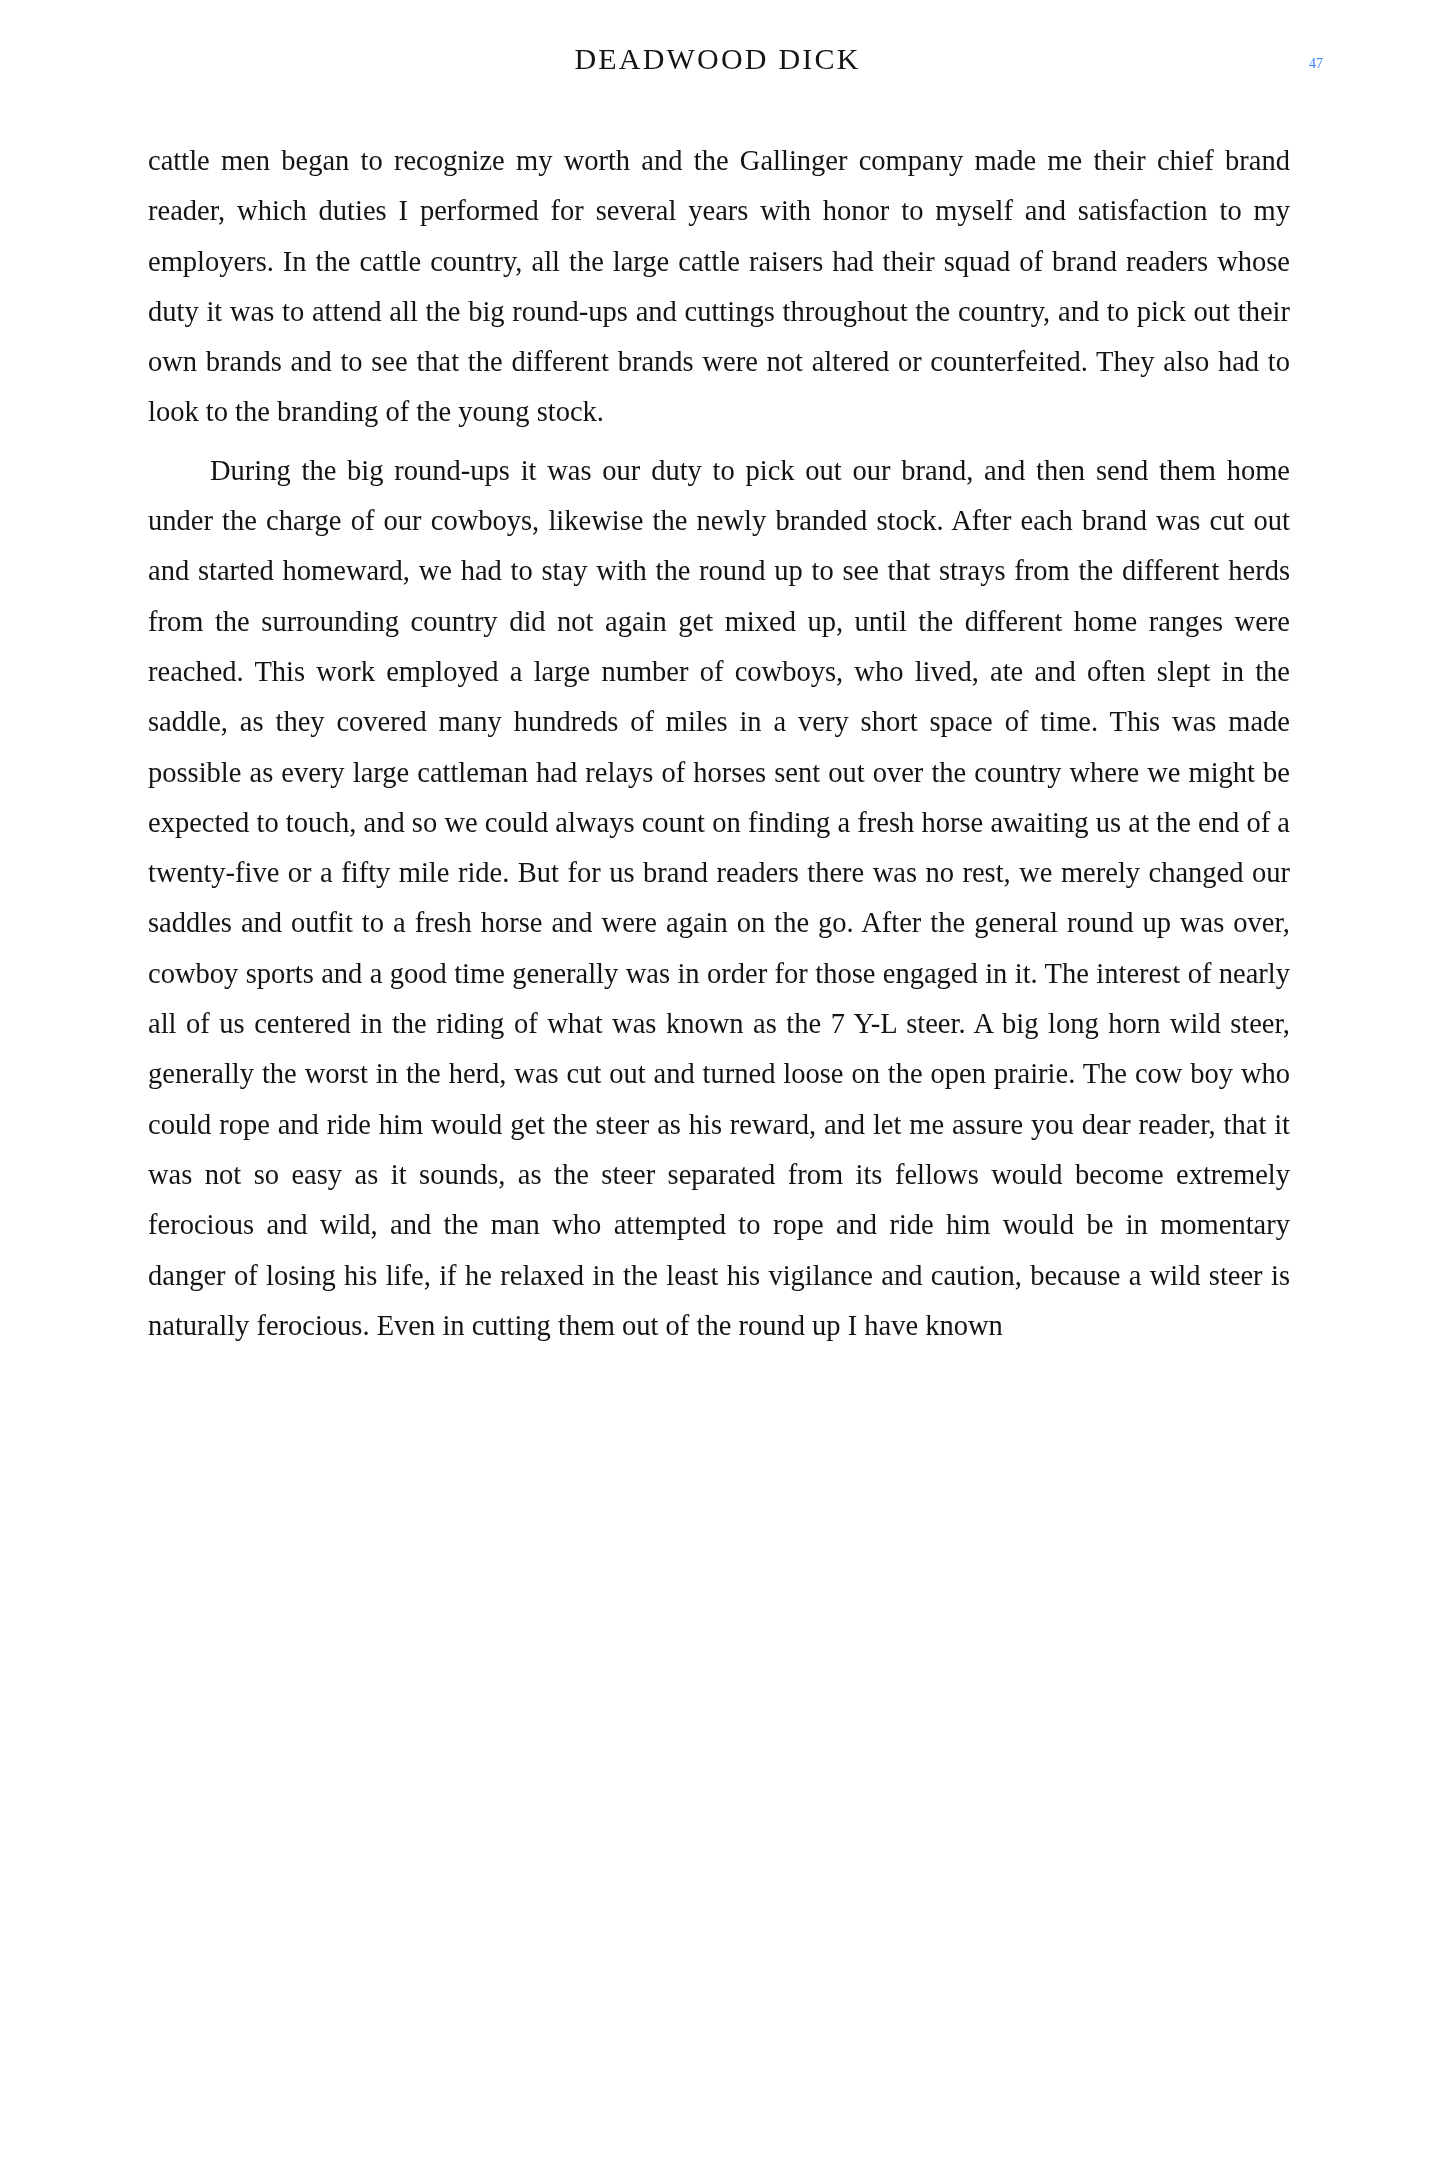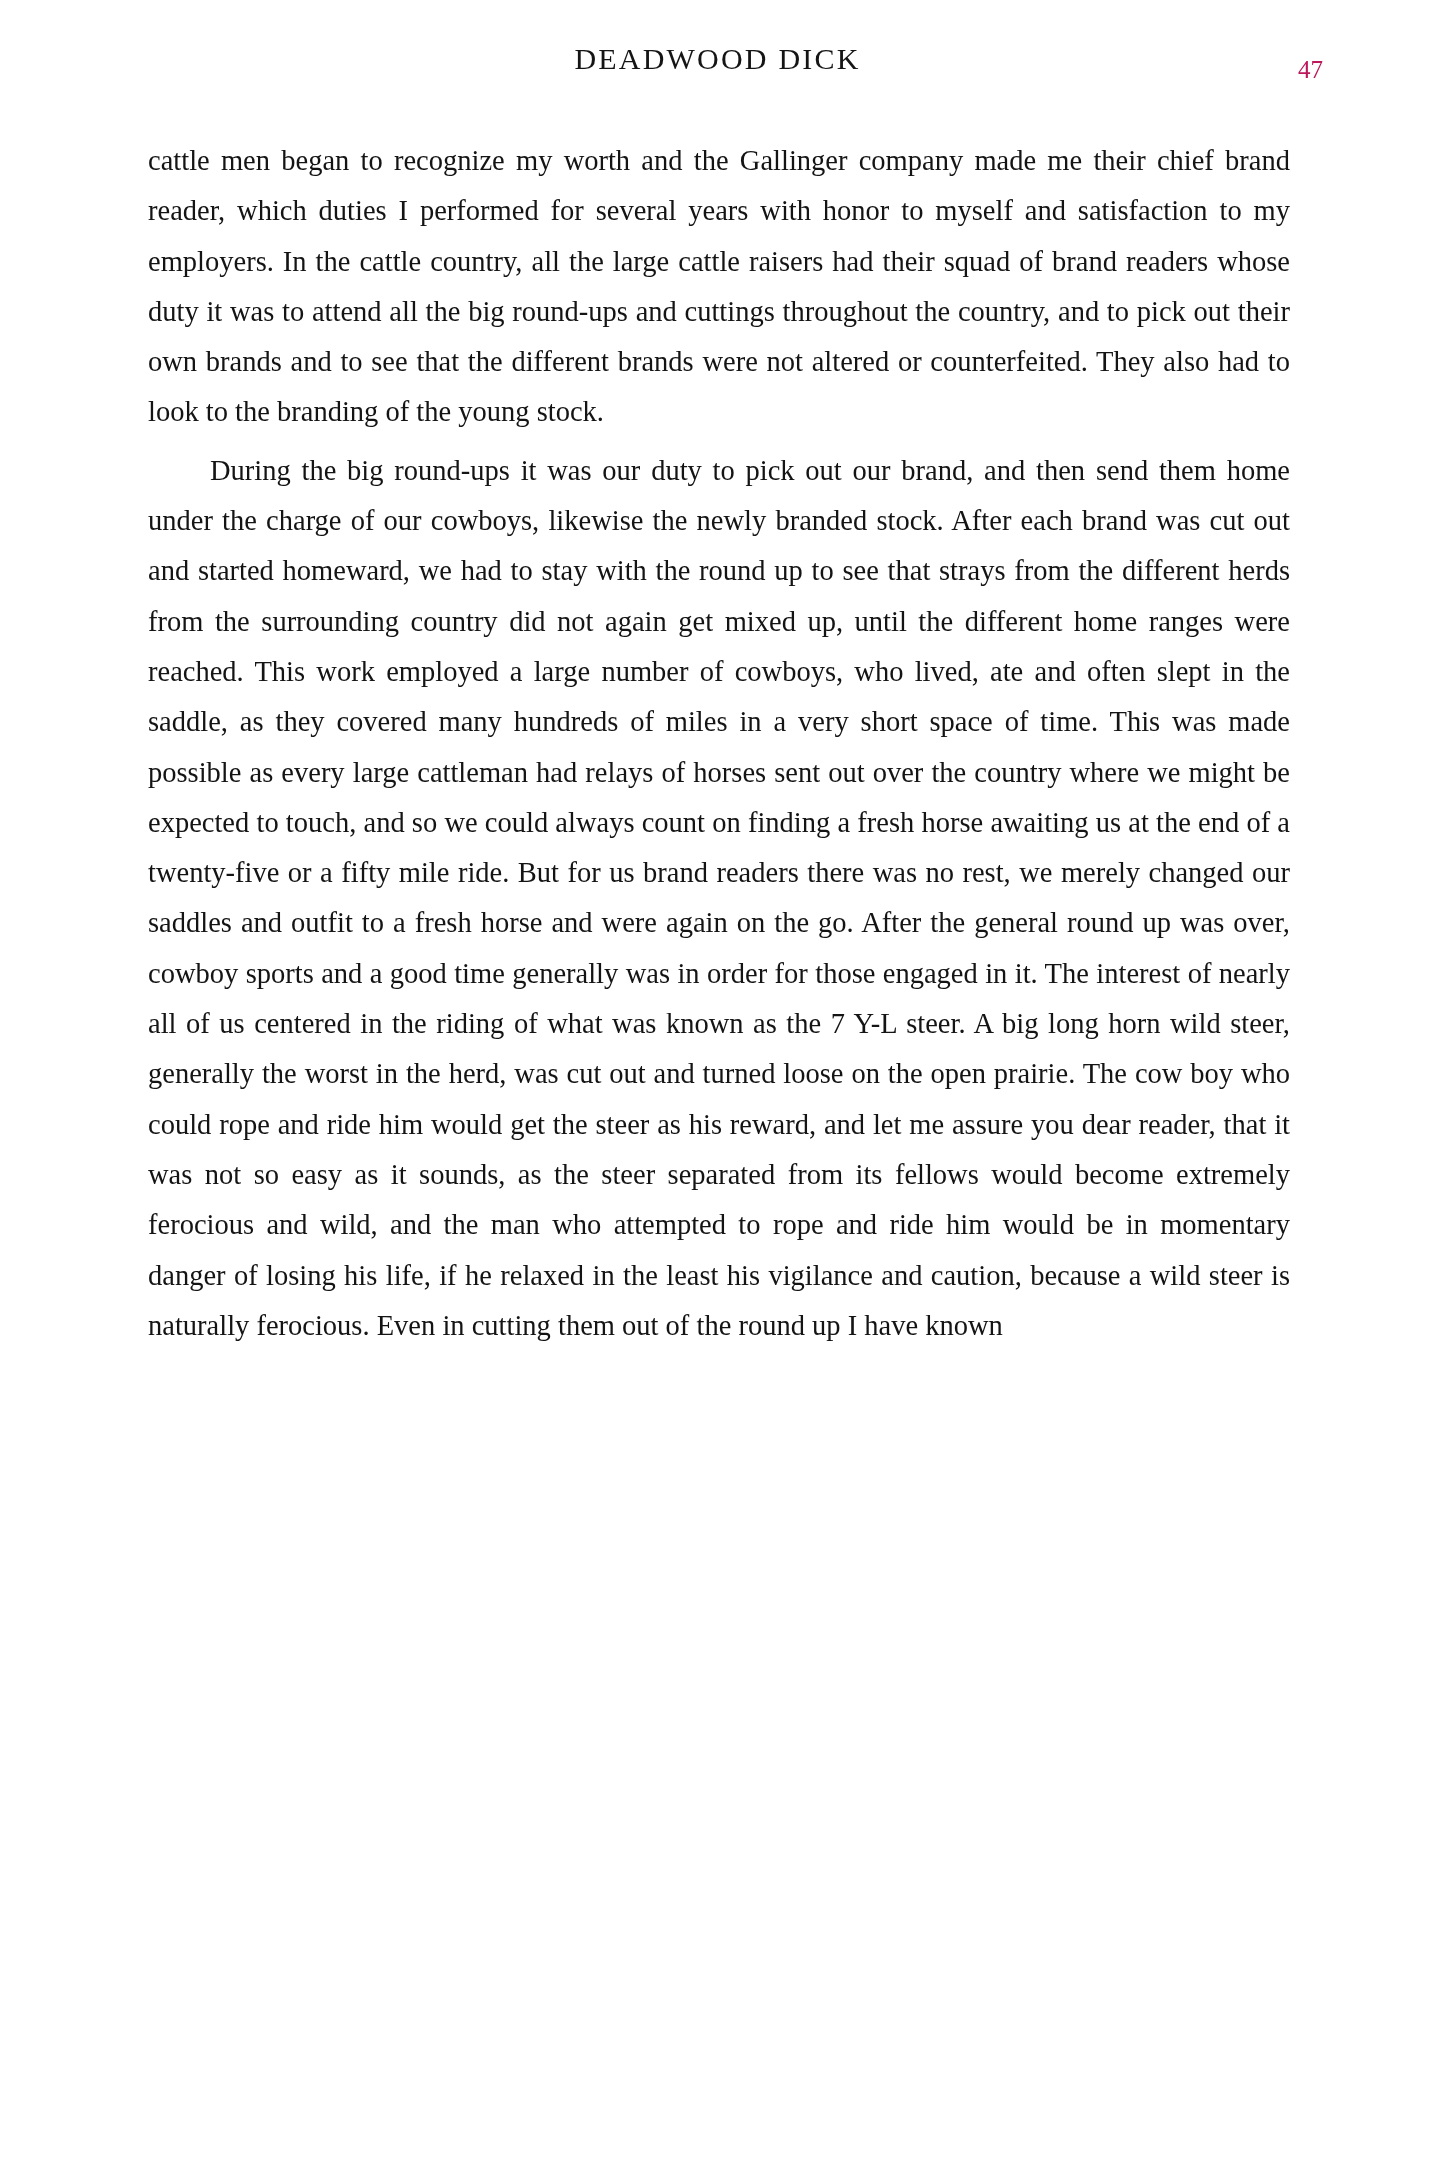--- a/index.html
+++ b/index.html
@@ -34,23 +34,23 @@
     font-size: 30px;
     letter-spacing: 2.2px;
     font-family: "Liberation Serif", serif;
     color: #151515;
     white-space: nowrap;
   }
   .folio {
     position: absolute;
     right: -28px;
     top: 14px;
-    font-size: 25px;
+    font-size: 14px;
     font-family: "Liberation Serif", serif;
-    color: #be185d;
+    color: #3b82f6;
   }
   .body-text {
     position: absolute;
     top: 128px;
     left: 140px;
     width: 1158px;
     font-size: 28.5px;
     line-height: 50.3px;
     text-align: justify;
     text-justify: inter-word;

